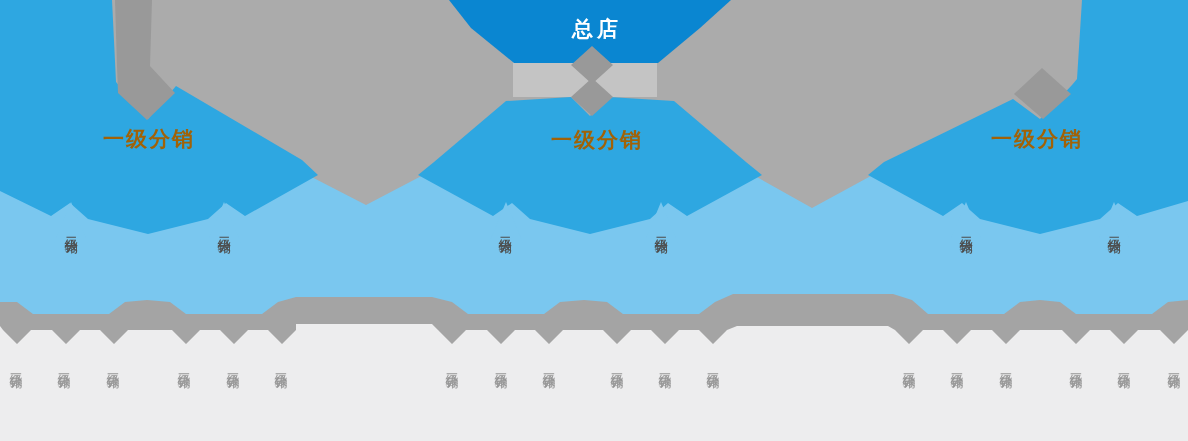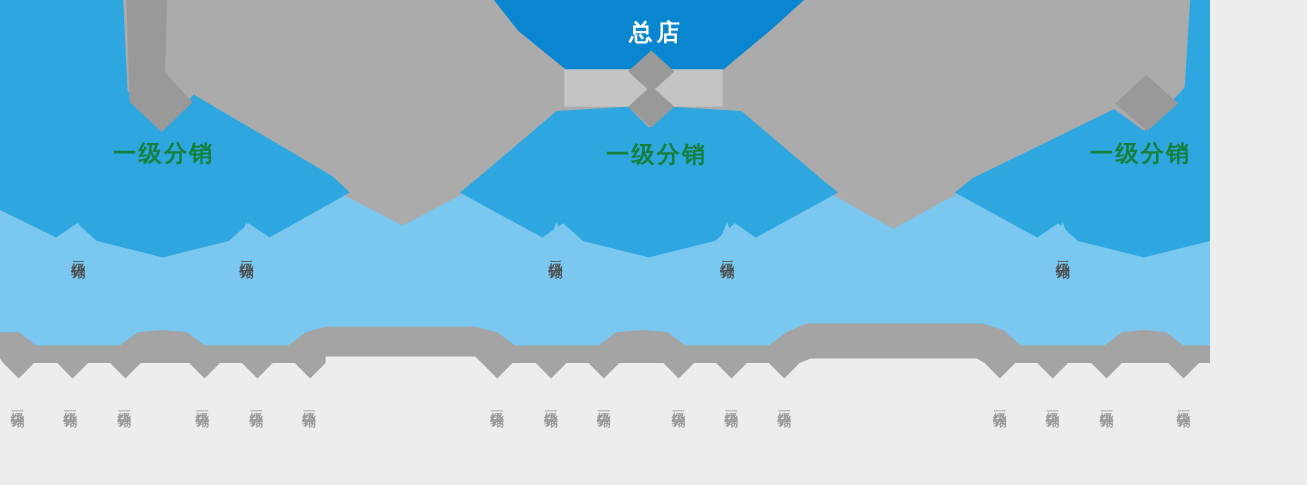--- a/index.html
+++ b/index.html
@@ -1,21 +1,21 @@
 <!DOCTYPE html>
 <html><head>
 <meta charset="utf-8">
 <style>
   html,body{margin:0;padding:0;background:#ededee;}
-  .stage{position:relative;width:1100px;height:441px;overflow:hidden;
+  .stage{position:relative;width:1188px;height:441px;overflow:hidden;
          font-family:"Liberation Sans","DejaVu Sans",sans-serif;background:#ededee;}
   .stage svg{position:absolute;left:0;top:0;width:1188px;height:441px;display:block;}
   .lbl{position:absolute;white-space:nowrap;user-select:none;}
   .lbl-root{color:#fff;font-size:21px;font-weight:bold;letter-spacing:4px;transform:translate(-50%,-50%);}
-  .lbl-l1{color:#15803d;font-size:21px;font-weight:bold;letter-spacing:2px;transform:translate(-50%,-50%);}
+  .lbl-l1{color:#a16207;font-size:21px;font-weight:bold;letter-spacing:2px;transform:translate(-50%,-50%);}
   .v{writing-mode:vertical-rl;text-orientation:upright;transform:translateX(-50%);line-height:1;}
   .lbl-l2{color:#4d4d4d;font-size:13.5px;letter-spacing:1px;}
   .lbl-l3{color:#979797;font-size:13px;letter-spacing:1px;}
 </style>
 </head>
 <body>
 
 <div class="stage">
   <svg viewBox="0 0 1188 441">
 

